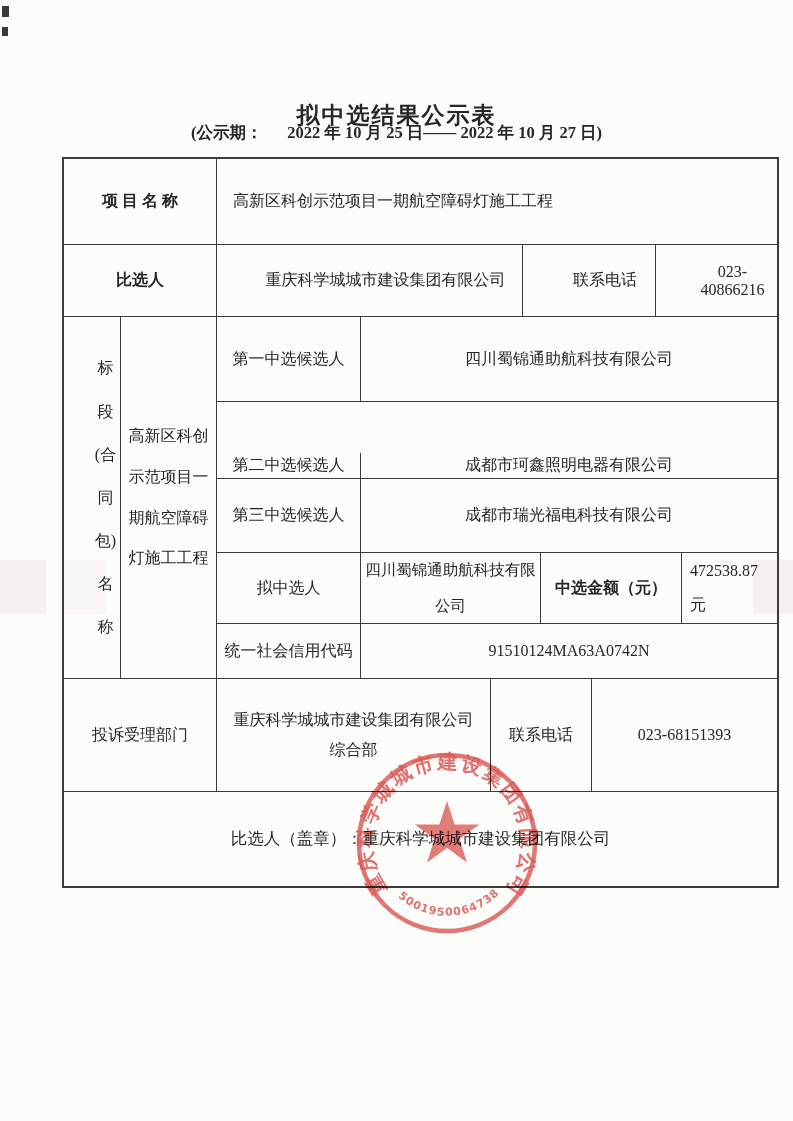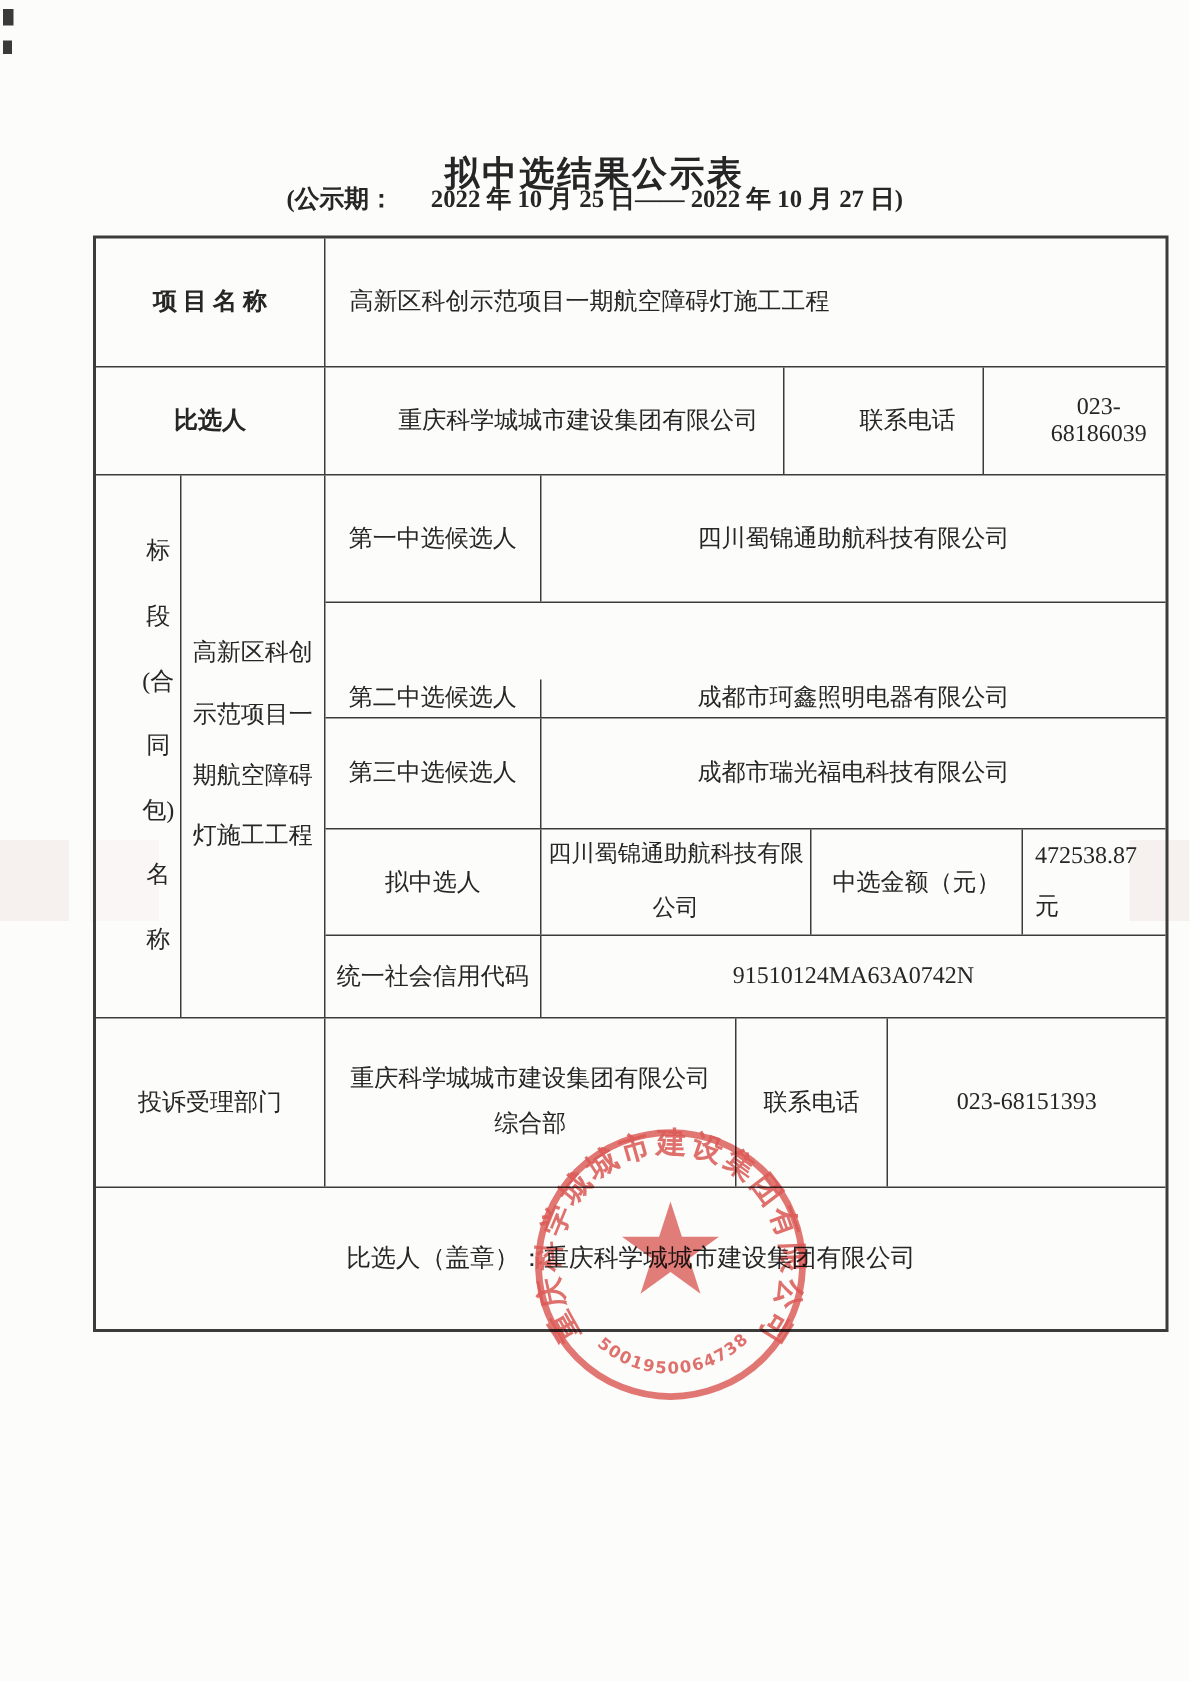--- a/index.html
+++ b/index.html
@@ -51,21 +51,21 @@
   .r-signature{height:98px;flex:1;}
 
   .w-label{width:153px;flex:none;}
   .w-rest{flex:1;}
   .w-company{width:274px;flex:none;}
   .w-phone-label{width:101px;flex:none;}
   .w-seg{width:57px;flex:none;padding-left:33px;}
   .w-segname{width:96px;flex:none;}
   .w-sublabel{width:144px;flex:none;}
   .w-winner-val{width:180px;flex:none;}
-  .w-amount-label{width:141px;flex:none;}
+  .w-amount-label{width:141px;flex:none;font-weight:bold;}
 
   .project-value{justify-content:flex-start;text-align:left;padding-left:16px;}
   .seg-label{line-height:2.7;}
   .seg-name{line-height:2.55;padding:2px 5px;}
   .section-right{flex:1;display:flex;flex-direction:column;}
   .subrow{display:flex;border-bottom:1px solid #3c3c3c;box-sizing:border-box;}
   .subrow:last-child{border-bottom:none;}
   .sr-cand1{height:85px;}
   .sr-cand2{height:77px;align-items:flex-end;}
   .sr-cand3{height:74px;}
@@ -98,21 +98,21 @@
 
   <div class="row r-project">
     <div class="cell w-label bold">项 目 名 称</div>
     <div class="cell w-rest project-value">高新区科创示范项目一期航空障碍灯施工工程</div>
   </div>
 
   <div class="row r-selector">
     <div class="cell w-label bold">比选人</div>
     <div class="cell w-company">重庆科学城城市建设集团有限公司</div>
     <div class="cell w-phone-label">联系电话</div>
-    <div class="cell w-rest">023-68186039</div>
+    <div class="cell w-rest">023-40866216</div>
   </div>
 
   <div class="row r-section">
     <div class="cell w-seg seg-label pre">标段
 (合同
 包)
 名称</div>
     <div class="cell w-segname seg-name">高新区科创示范项目一期航空障碍灯施工工程</div>
     <div class="section-right">
 

